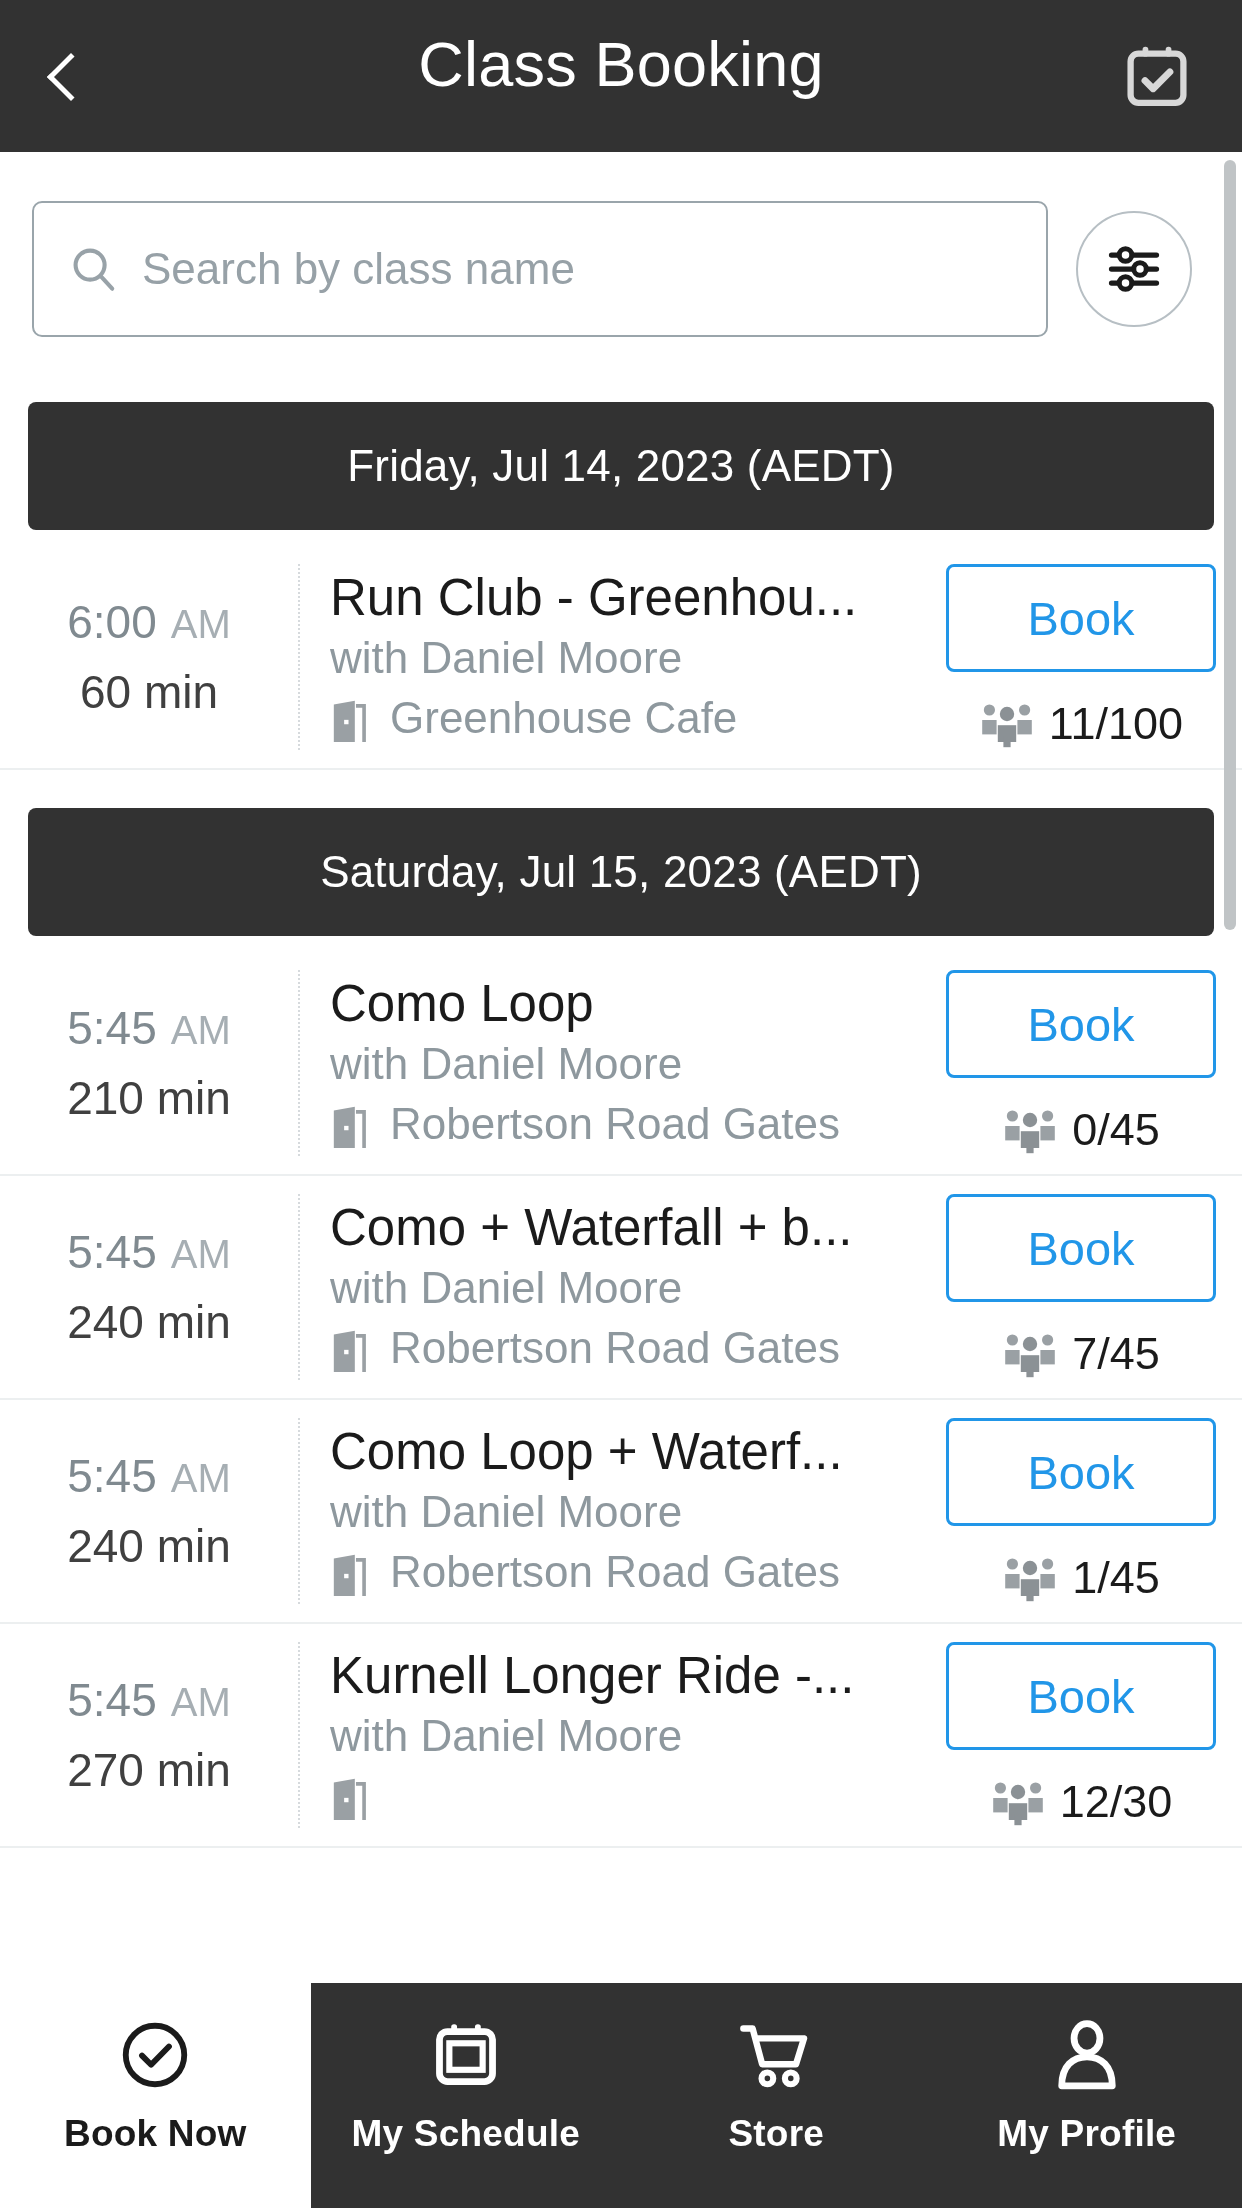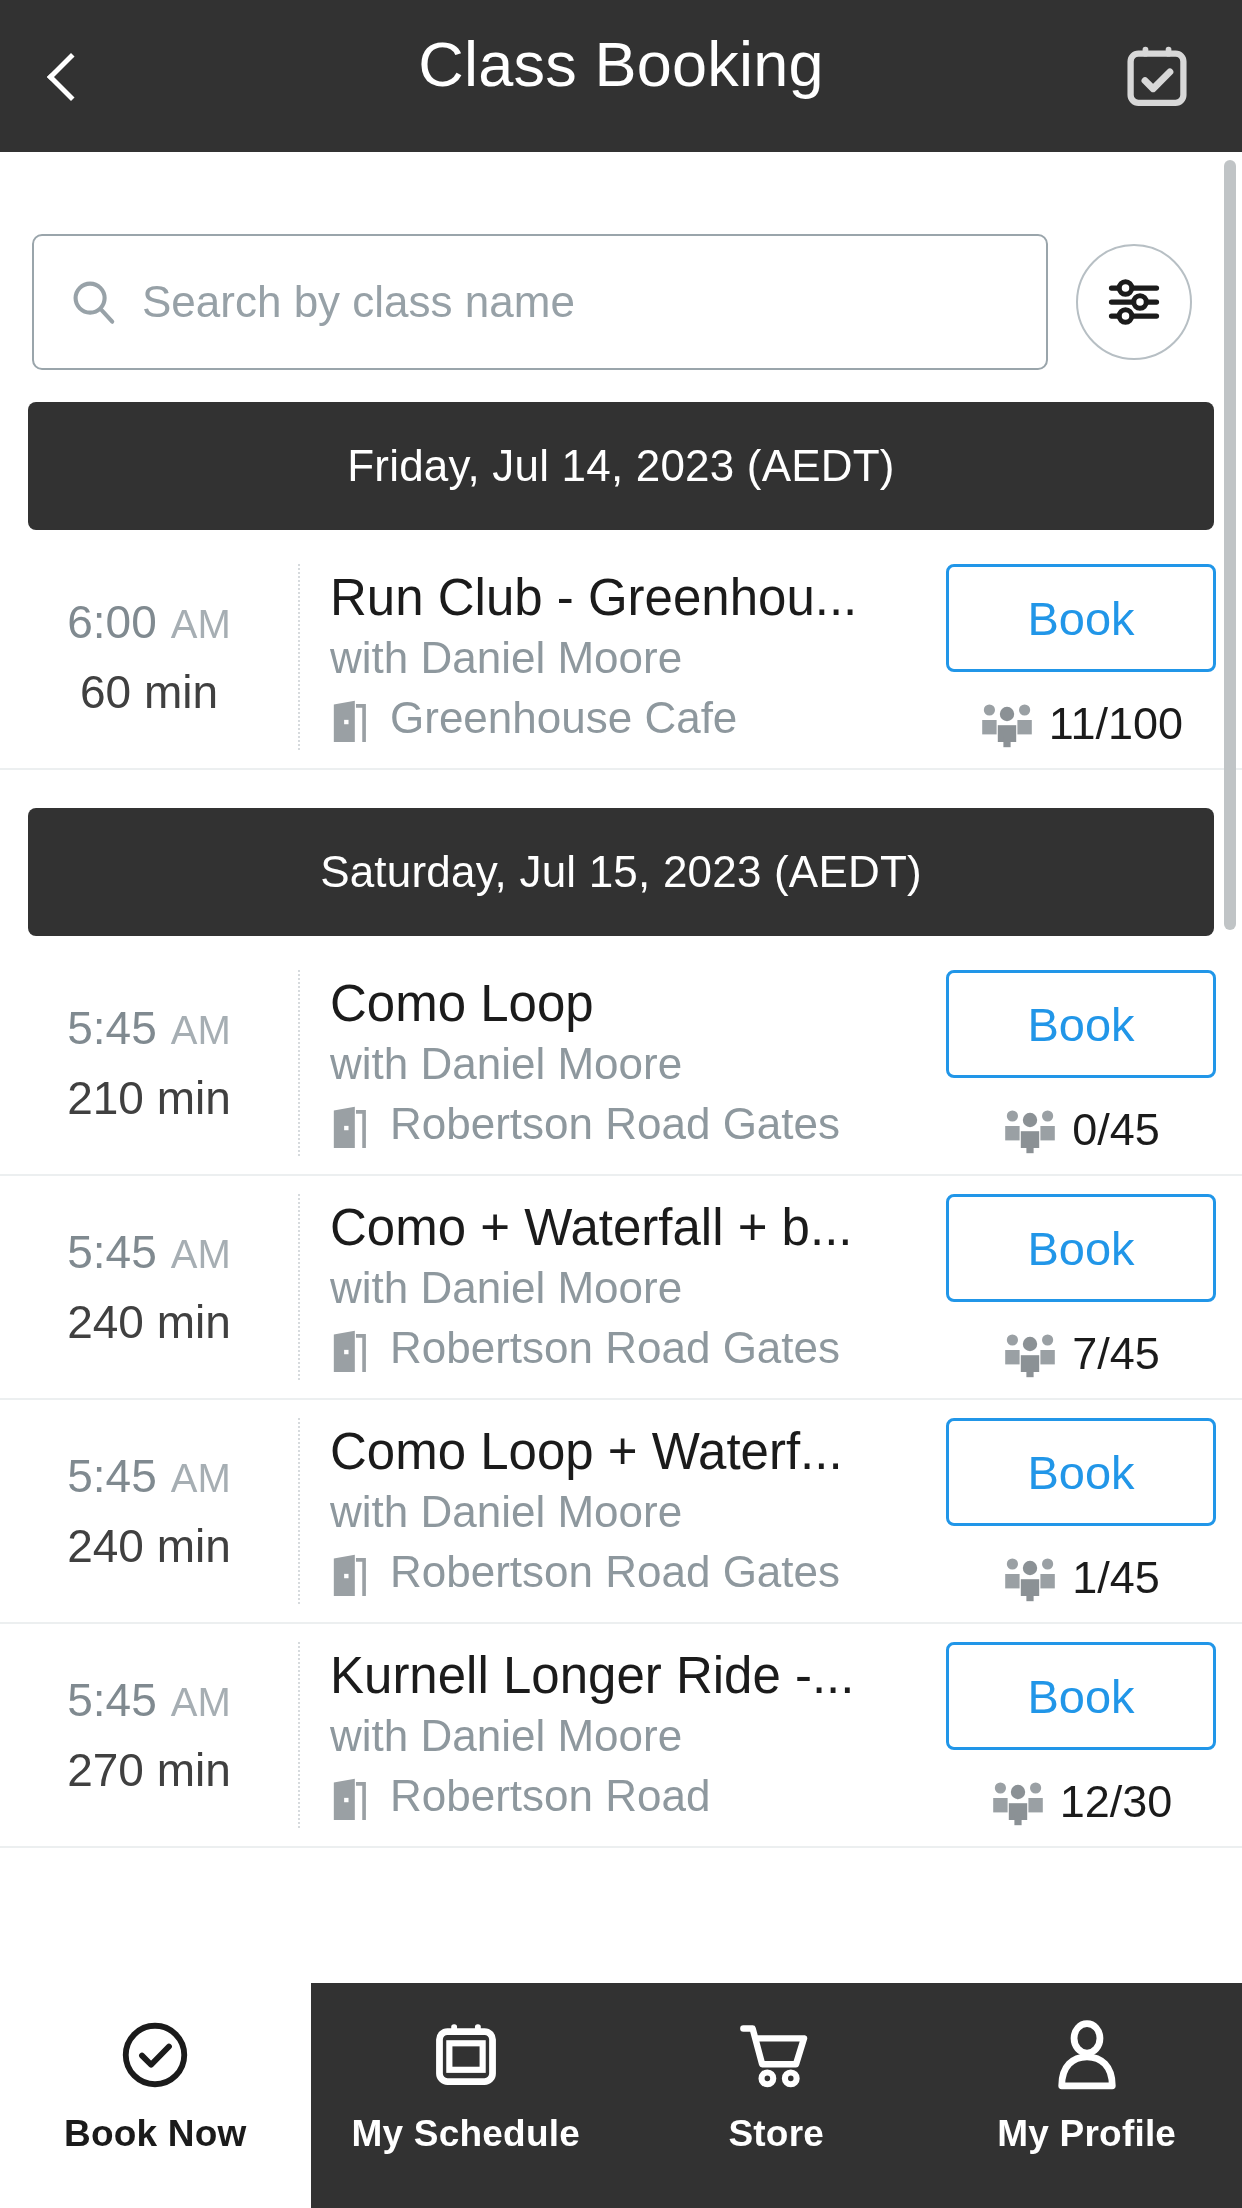--- a/index.html
+++ b/index.html
@@ -69,21 +69,20 @@
   
   .search-row {
     position: absolute;
     top: 152px; left: 0;
     width: 1242px;
     height: 234px;
     background: #ffffff;
     display: flex;
     align-items: center;
     padding: 0 32px;
-    margin-top: 33px;
   }
   .search-box {
     flex: 1;
     height: 136px;
     border: 2px solid #9aa5ab;
     border-radius: 10px;
     display: flex;
     align-items: center;
     padding-left: 34px;
     background: #fff;
@@ -473,21 +472,20 @@
         </div>
         <div class="info-col">
           <div class="class-title">Kurnell Longer Ride -...</div>
           <div class="class-instr">with Daniel Moore</div>
           <div class="class-loc">
             <svg class="door-icon" viewBox="0 0 22 24">
      <path d="M2 3.4 L13 1.4 L13 23 L2 23 Z" fill="#9aa0a4"></path>
      <rect x="7.4" y="11.4" width="2.3" height="2.3" fill="#ffffff"></rect>
      <path d="M13.6 3.1 L18.8 3.1 L18.8 23 L16.9 23 L16.9 5.0 L13.6 5.0 Z" fill="#9aa0a4"></path>
    </svg>
-            <span class="loc-text">Robertson Road</span>
           </div>
         </div>
         <div class="action-col">
           <div class="book-btn">Book</div>
           <div class="capacity">
             <svg class="people-icon" viewBox="0 0 28 24">
      <circle cx="5.2" cy="5.0" r="2.8" fill="#9aa0a4"></circle>
      <path d="M1.6 10.0h7.2v7.2H1.6z" fill="#9aa0a4"></path>
      <circle cx="22.8" cy="5.0" r="2.8" fill="#9aa0a4"></circle>
      <path d="M19.2 10.0h7.2v7.2h-7.2z" fill="#9aa0a4"></path>

